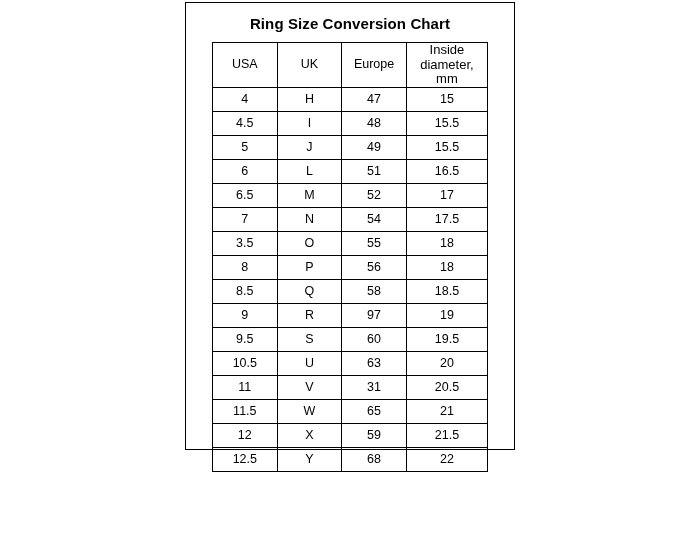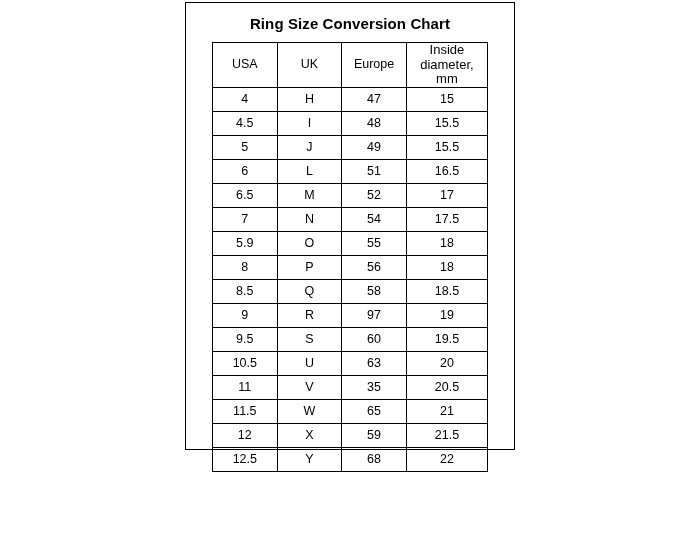--- a/index.html
+++ b/index.html
@@ -121,21 +121,21 @@
           <td>52</td>
           <td>17</td>
         </tr>
         <tr>
           <td>7</td>
           <td>N</td>
           <td>54</td>
           <td>17.5</td>
         </tr>
         <tr>
-          <td>5.9</td>
+          <td>3.5</td>
           <td>O</td>
           <td>55</td>
           <td>18</td>
         </tr>
         <tr>
           <td>8</td>
           <td>P</td>
           <td>56</td>
           <td>18</td>
         </tr>
@@ -159,21 +159,21 @@
         </tr>
         <tr>
           <td>10.5</td>
           <td>U</td>
           <td>63</td>
           <td>20</td>
         </tr>
         <tr>
           <td>11</td>
           <td>V</td>
-          <td>35</td>
+          <td>31</td>
           <td>20.5</td>
         </tr>
         <tr>
           <td>11.5</td>
           <td>W</td>
           <td>65</td>
           <td>21</td>
         </tr>
         <tr>
           <td>12</td>

